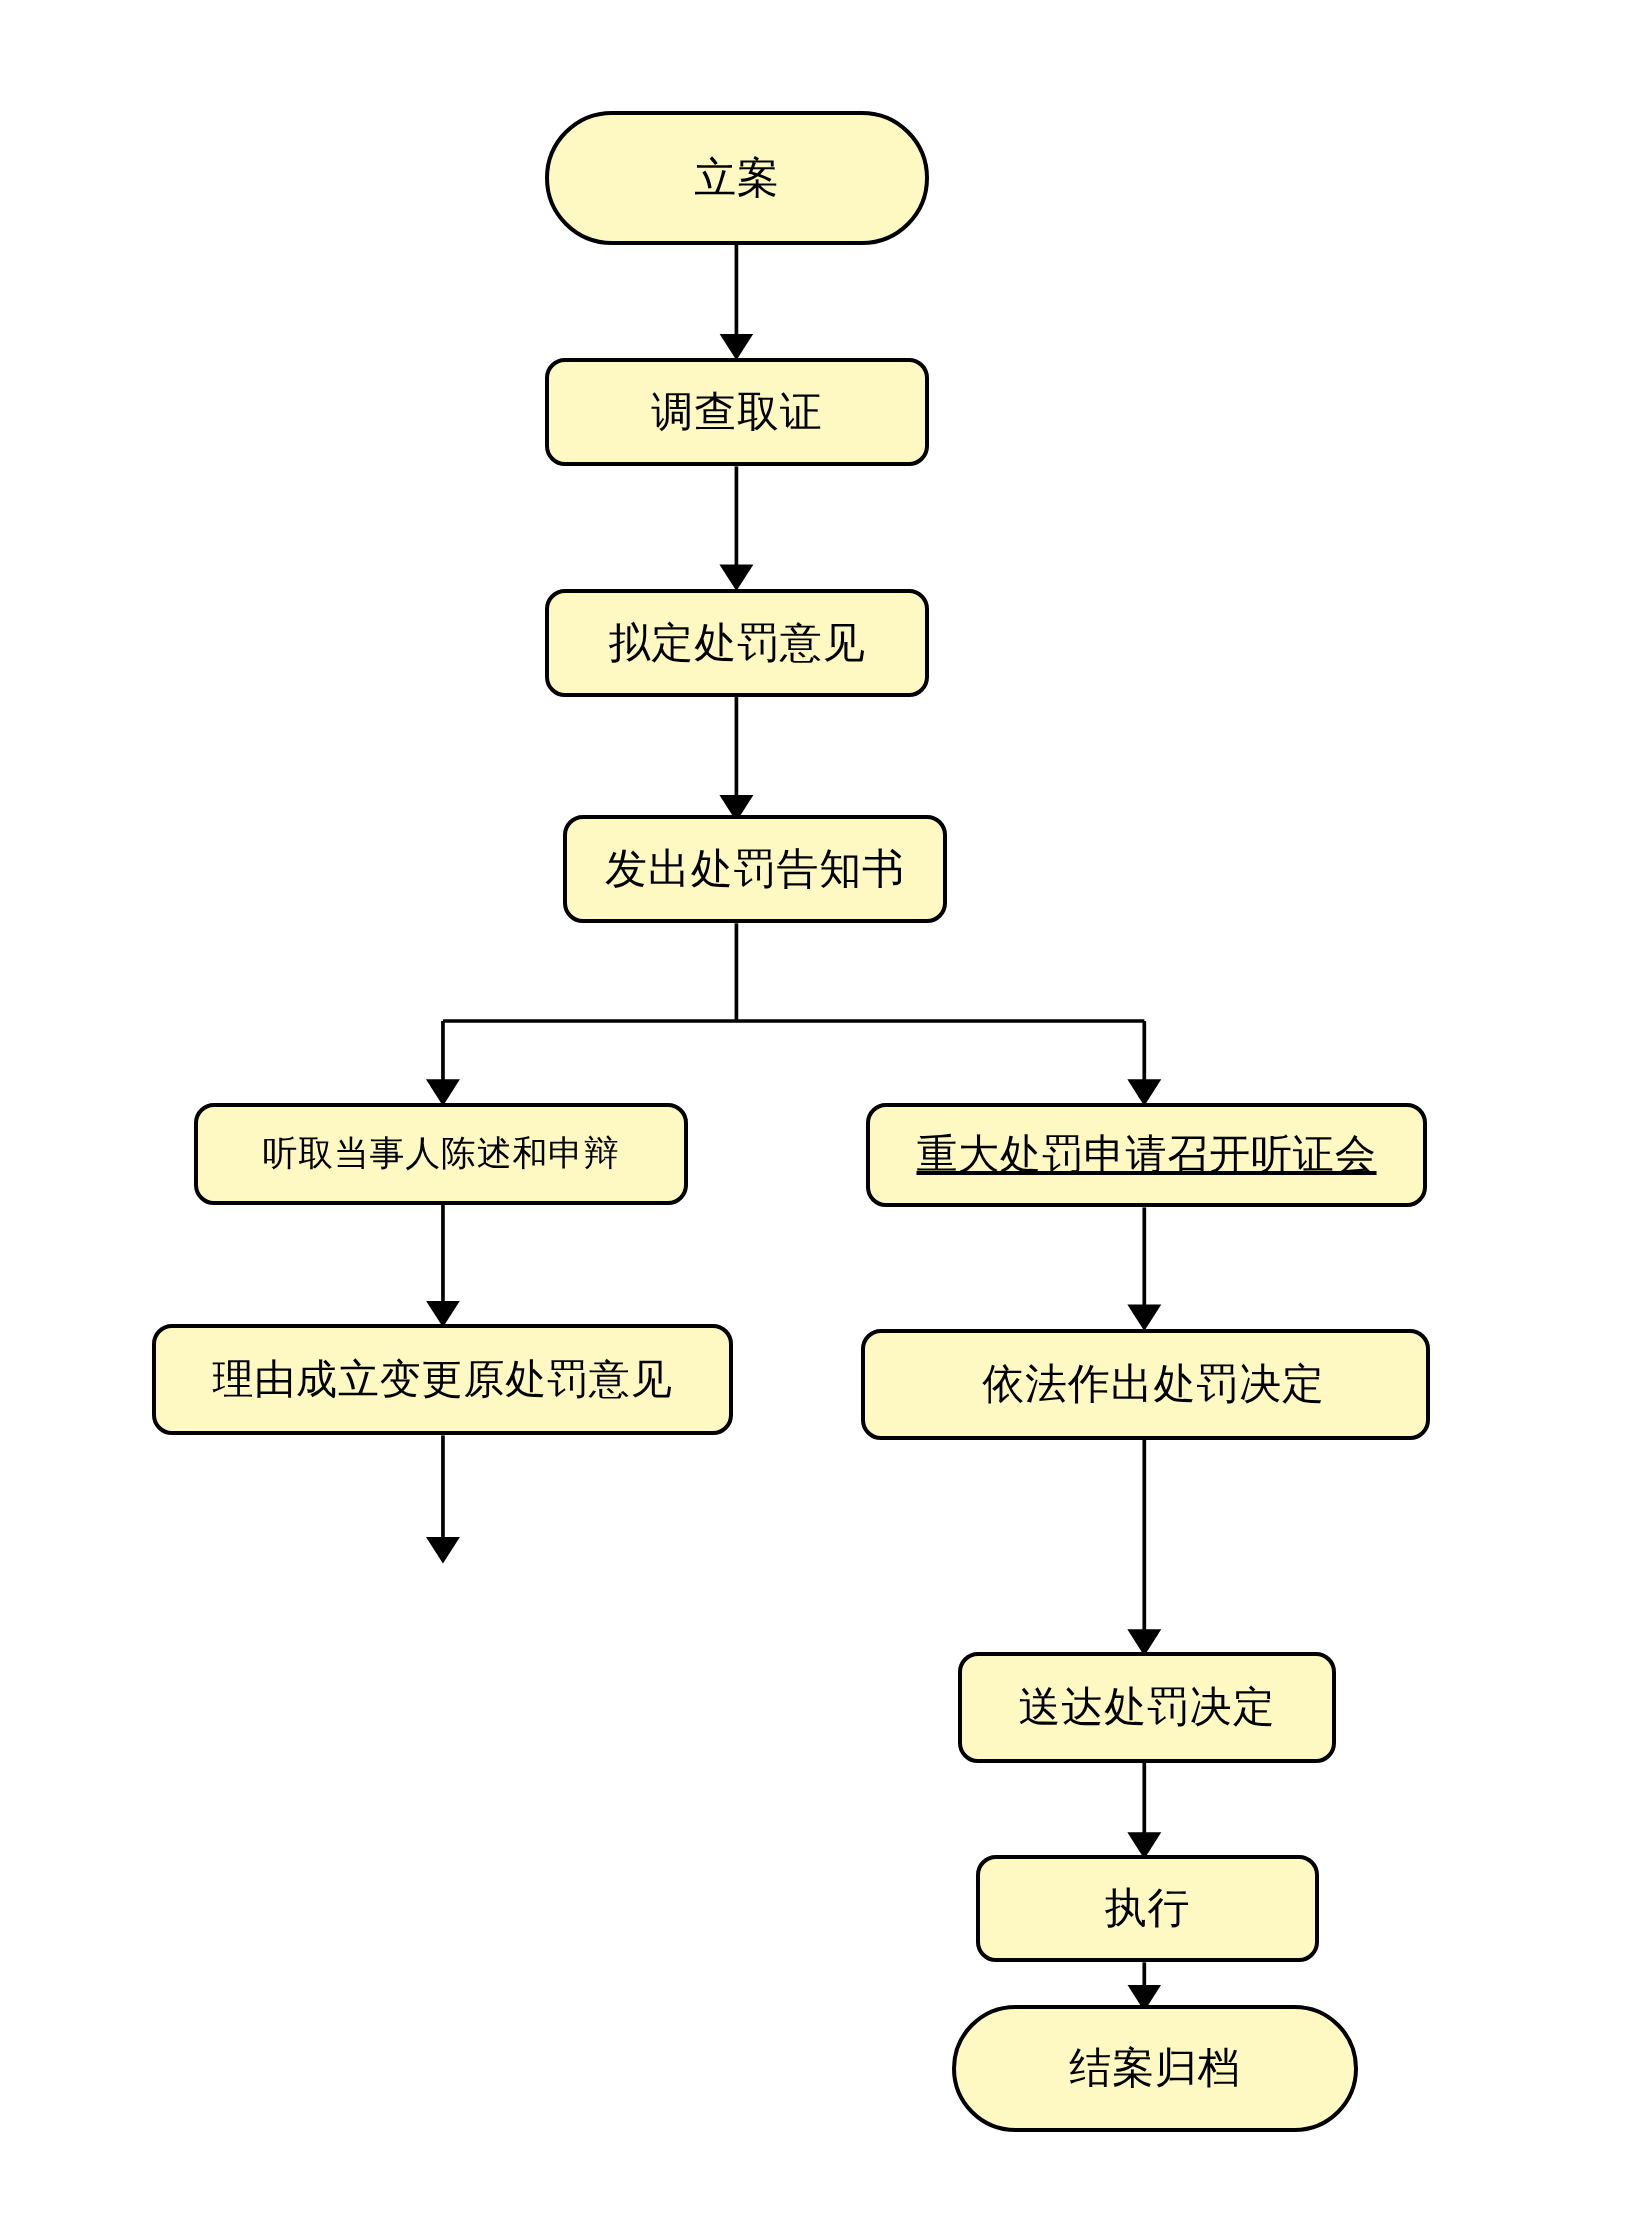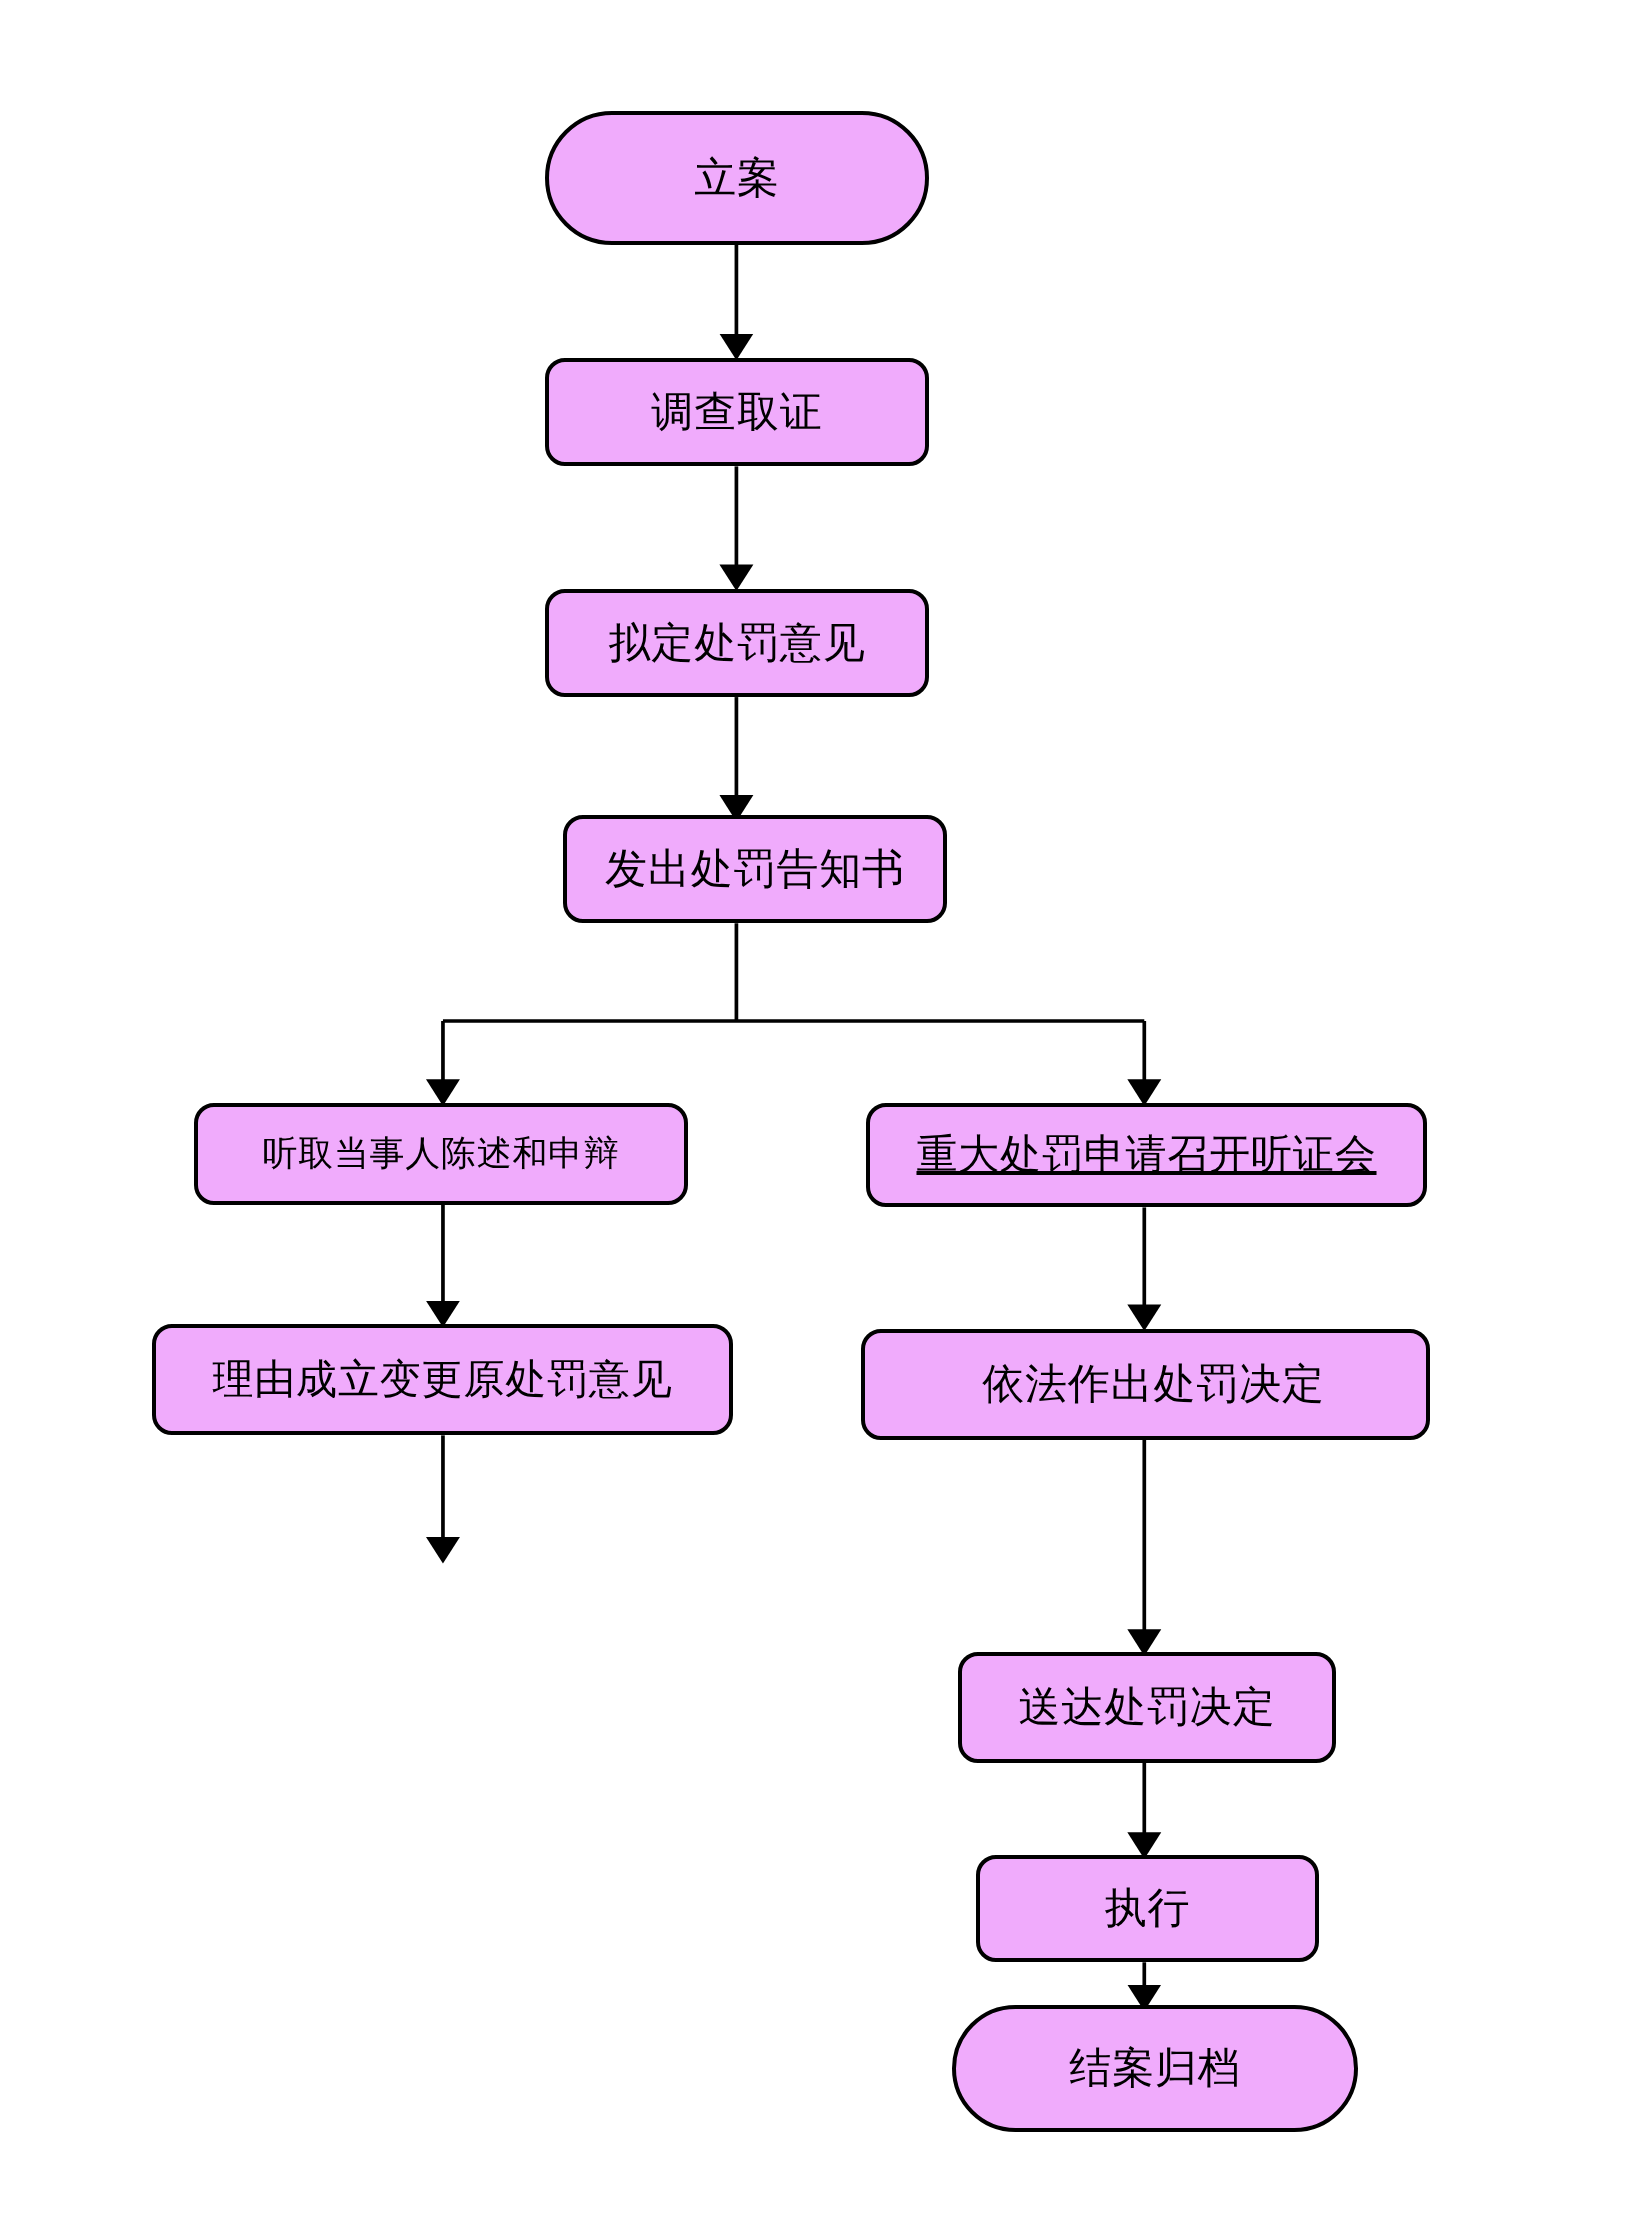--- a/index.html
+++ b/index.html
@@ -15,21 +15,21 @@
     position: relative;
     width: 1650px;
     height: 2233px;
     background: #ffffff;
     overflow: hidden;
   }
   
   .node {
     position: absolute;
     box-sizing: border-box;
-    background: #f0abfc;
+    background: #fef9c3;
     border: 4.6px solid #000000;
     display: flex;
     align-items: center;
     justify-content: center;
     text-align: center;
     color: #000000;
     line-height: 1.1;
     white-space: nowrap;
   }
   .node.process {

